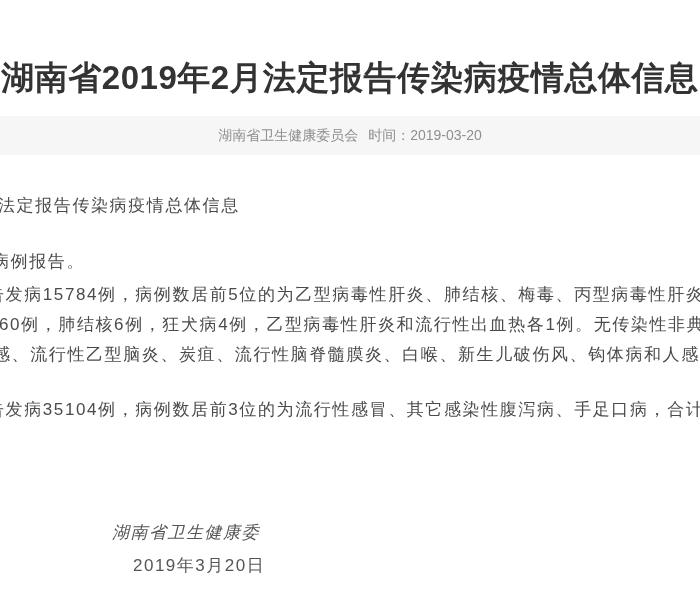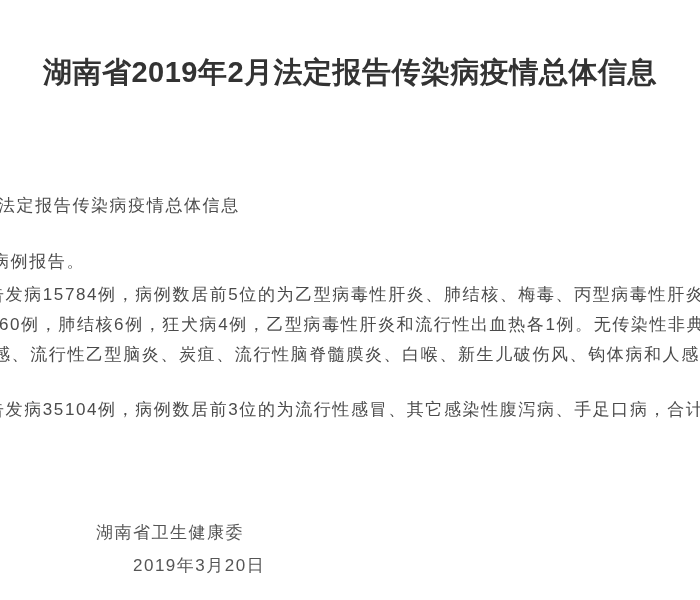--- a/index.html
+++ b/index.html
@@ -21,21 +21,21 @@
     height: 600px;
     overflow: hidden;
     background: #ffffff;
   }
   .article-title {
     position: absolute;
     top: 34px;
     left: 0;
     width: 700px;
     text-align: center;
-    font-size: 29px;
+    font-size: 33px;
     font-weight: bold;
     color: #333333;
     letter-spacing: 0.5px;
     white-space: nowrap;
   }
   .meta-band {
     position: absolute;
     top: 116px;
     left: 0;
     width: 700px;
@@ -63,30 +63,34 @@
   .bl-3 { top: 315px; left: -1px;  }
   .bl-4 { top: 345px; left: -7px;  }
   .bl-5 { top: 400px; left: -13px; }
   .sig-line {
     position: absolute;
     font-size: 17px;
     color: #555555;
     letter-spacing: 1.5px;
     white-space: nowrap;
   }
-  .sig-org  { top: 521px; left: 96px; }
+  .sig-org  { top: 521px; left: 112px; font-style: italic; }
   .sig-date { top: 554px; left: 133px; }
 </style>
 </head>
 <body>
 
 <div class="page">
 
   <h1 class="article-title">湖南省2019年2月法定报告传染病疫情总体信息</h1>
 
+  <div class="meta-band">
+    <span>湖南省卫生健康委员会</span>
+    <span>时间：2019-03-20</span>
+  </div>
 
   <div>
     <span class="body-line bl-0">法定报告传染病疫情总体信息</span>
     <span class="body-line bl-1">病例报告。</span>
     <span class="body-line bl-2">告发病15784例，病例数居前5位的为乙型病毒性肝炎、肺结核、梅毒、丙型病毒性肝炎、</span>
     <span class="body-line bl-3">60例，肺结核6例，狂犬病4例，乙型病毒性肝炎和流行性出血热各1例。无传染性非典型</span>
     <span class="body-line bl-4">感、流行性乙型脑炎、炭疽、流行性脑脊髓膜炎、白喉、新生儿破伤风、钩体病和人感</span>
     <span class="body-line bl-5">告发病35104例，病例数居前3位的为流行性感冒、其它感染性腹泻病、手足口病，合计占</span>
   </div>
 

